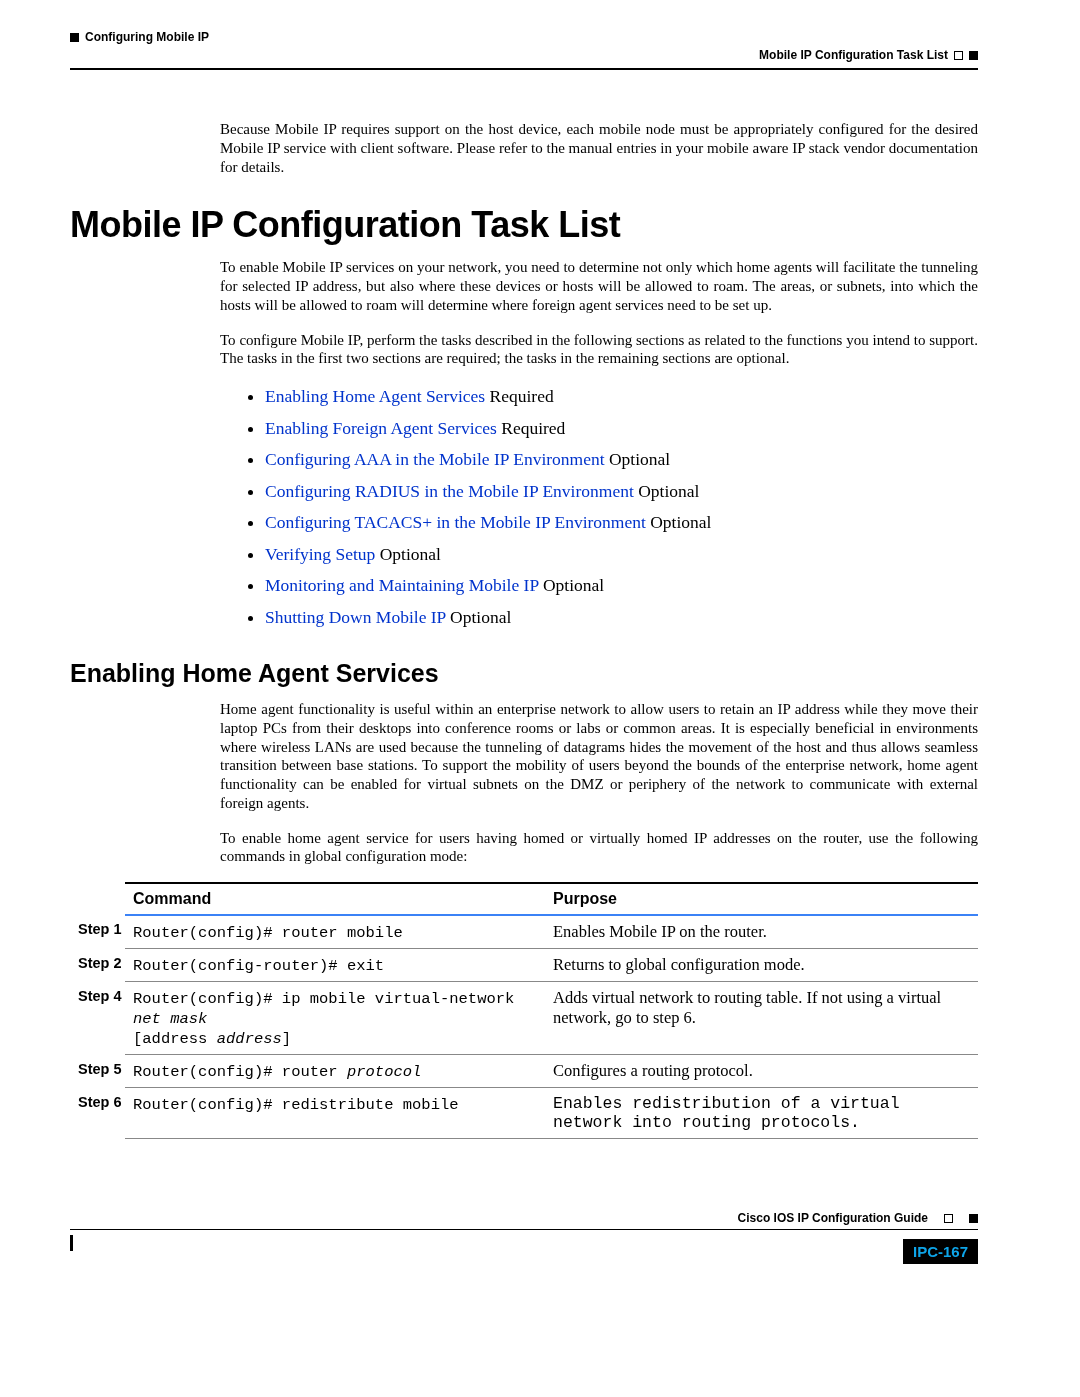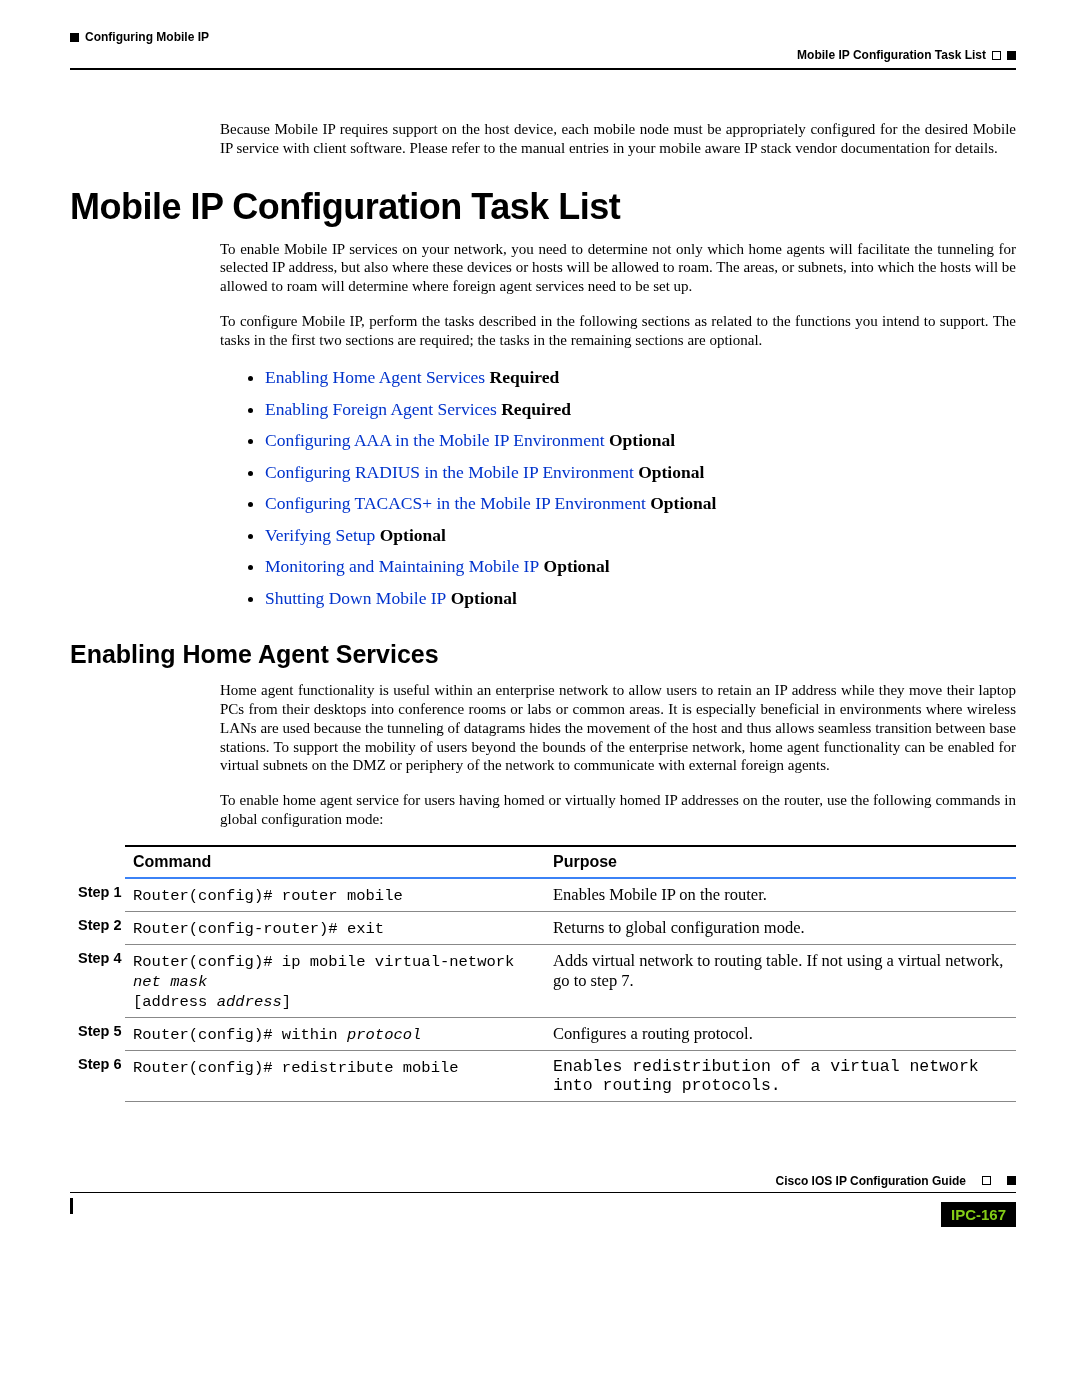--- a/index.html
+++ b/index.html
@@ -5,21 +5,21 @@
   body {
     margin: 0;
     padding: 0;
     background: #fff;
     font-family: "Times New Roman", Times, serif;
     color: #000;
     width: 1080px;
   }
   .page {
     width: 1080px;
-    padding: 30px 64px 40px 70px;
+    padding: 30px 102px 40px 70px;
     box-sizing: border-box;
     position: relative;
   }
   .header-bar {
     display: flex;
     justify-content: space-between;
     align-items: center;
     font-family: Arial, Helvetica, sans-serif;
     font-size: 12px;
     margin-bottom: 6px;
@@ -65,21 +65,21 @@
     list-style: disc;
     margin: 0 0 12px 0;
     padding-left: 195px;
   }
   .task-list li {
     font-size: 17.5px;
     line-height: 1.4;
     margin-bottom: 7px;
   }
   .link { color: #0033cc; }
-  .req { color: #000; font-weight: bold; }
+  .req { color: #000; }
   table.cmd {
     width: 100%;
     border-collapse: collapse;
     margin-top: 14px;
     table-layout: fixed;
   }
   table.cmd th {
     font-family: Arial, Helvetica, sans-serif;
     font-weight: bold;
     font-size: 16px;
@@ -131,21 +131,21 @@
     top: 6px;
     width: 3px;
     height: 16px;
     background: #000;
   }
   .page-num-box {
     position: absolute;
     right: 0;
     top: 10px;
     background: #000;
-    color: #84cc16;
+    color: #0ea5e9;
     font-family: Arial, Helvetica, sans-serif;
     font-weight: bold;
     font-size: 15px;
     padding: 4px 10px;
   }
 </style>
 </head>
 <body>
 
 <div class="page">
@@ -211,25 +211,25 @@
           <td>Enables Mobile IP on the router.</td>
         </tr>
         <tr>
           <td class="step">Step 2</td>
           <td><span class="mono"><span>Router(config-router)# </span><span class="b">exit</span></span></td>
           <td>Returns to global configuration mode.</td>
         </tr>
         <tr>
           <td class="step">Step 4</td>
           <td><span class="mono"><span>Router(config)# </span><span class="b">ip mobile virtual-network</span><span class="i"> net mask</span><br><span>[</span><span class="b">address</span><span class="i"> address</span><span>]</span></span></td>
-          <td>Adds virtual network to routing table. If not using a virtual network, go to step 7.</td>
+          <td>Adds virtual network to routing table. If not using a virtual network, go to step 6.</td>
         </tr>
         <tr>
           <td class="step">Step 5</td>
-          <td><span class="mono"><span>Router(config)# </span><span class="b">within</span><span class="i"> protocol</span></span></td>
+          <td><span class="mono"><span>Router(config)# </span><span class="b">router</span><span class="i"> protocol</span></span></td>
           <td>Configures a routing protocol.</td>
         </tr>
         <tr>
           <td class="step">Step 6</td>
           <td style="border-bottom: 1px solid rgb(136, 136, 136);"><span class="mono"><span>Router(config)# </span><span class="b">redistribute mobile</span></span></td>
           <td style="border-bottom: 1px solid rgb(136, 136, 136); font-family: Liberation Mono, monospace;">Enables redistribution of a virtual network into routing protocols.</td>
         </tr>
       </tbody>
   </table>
 

